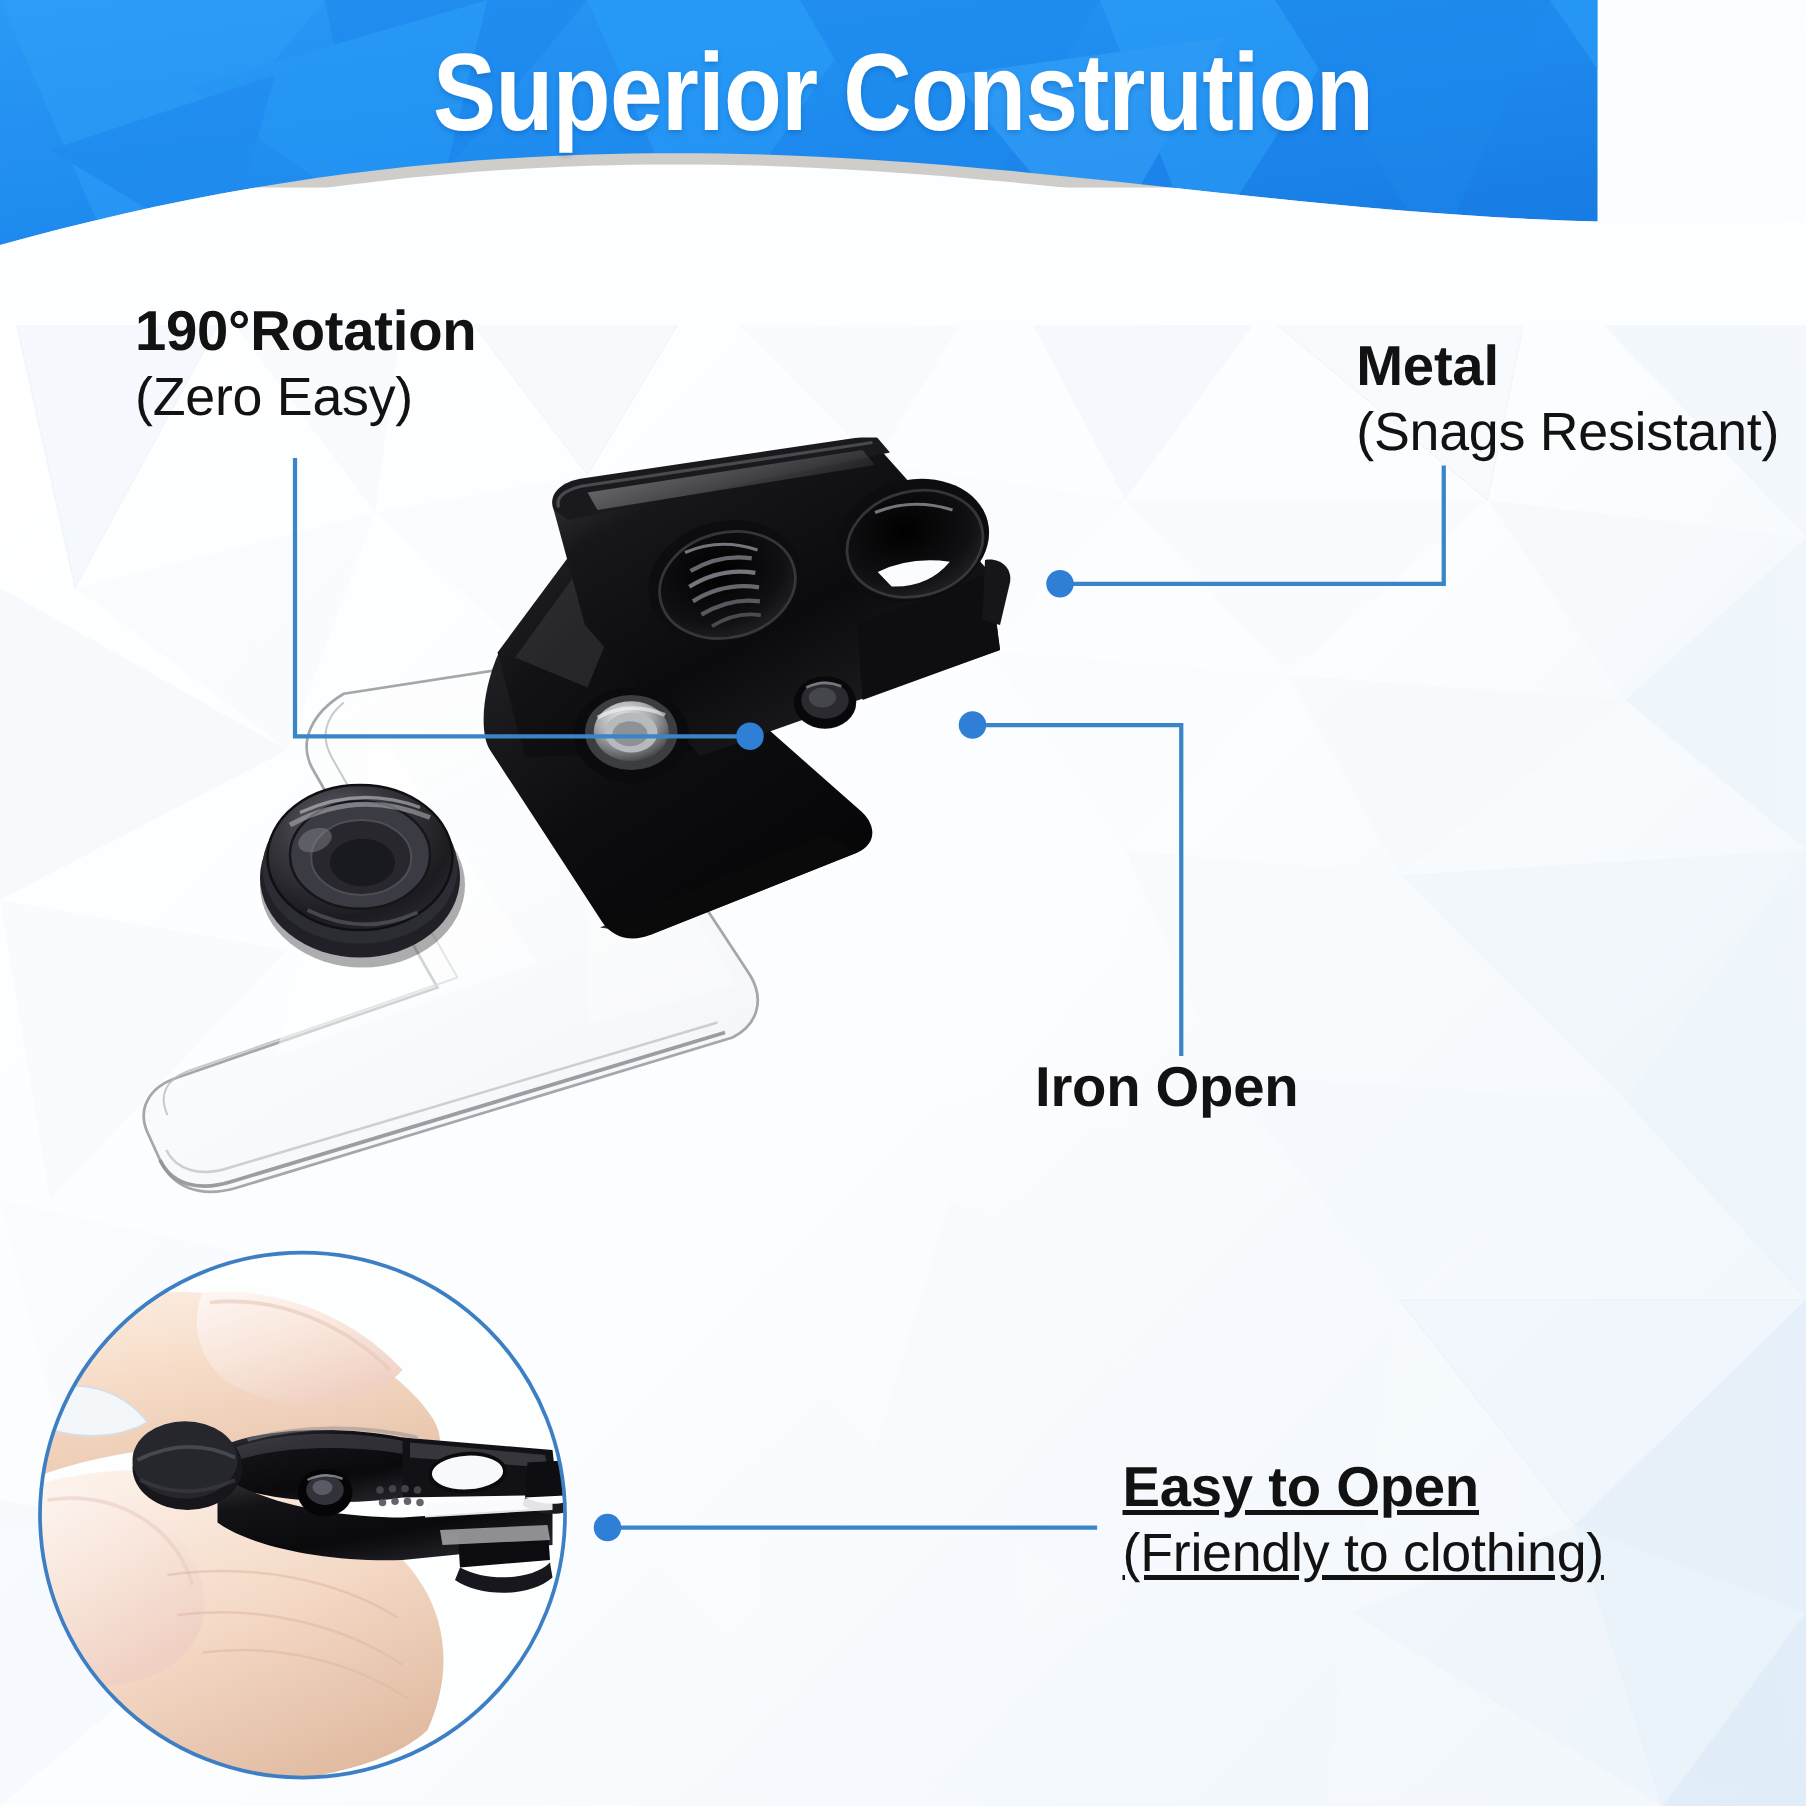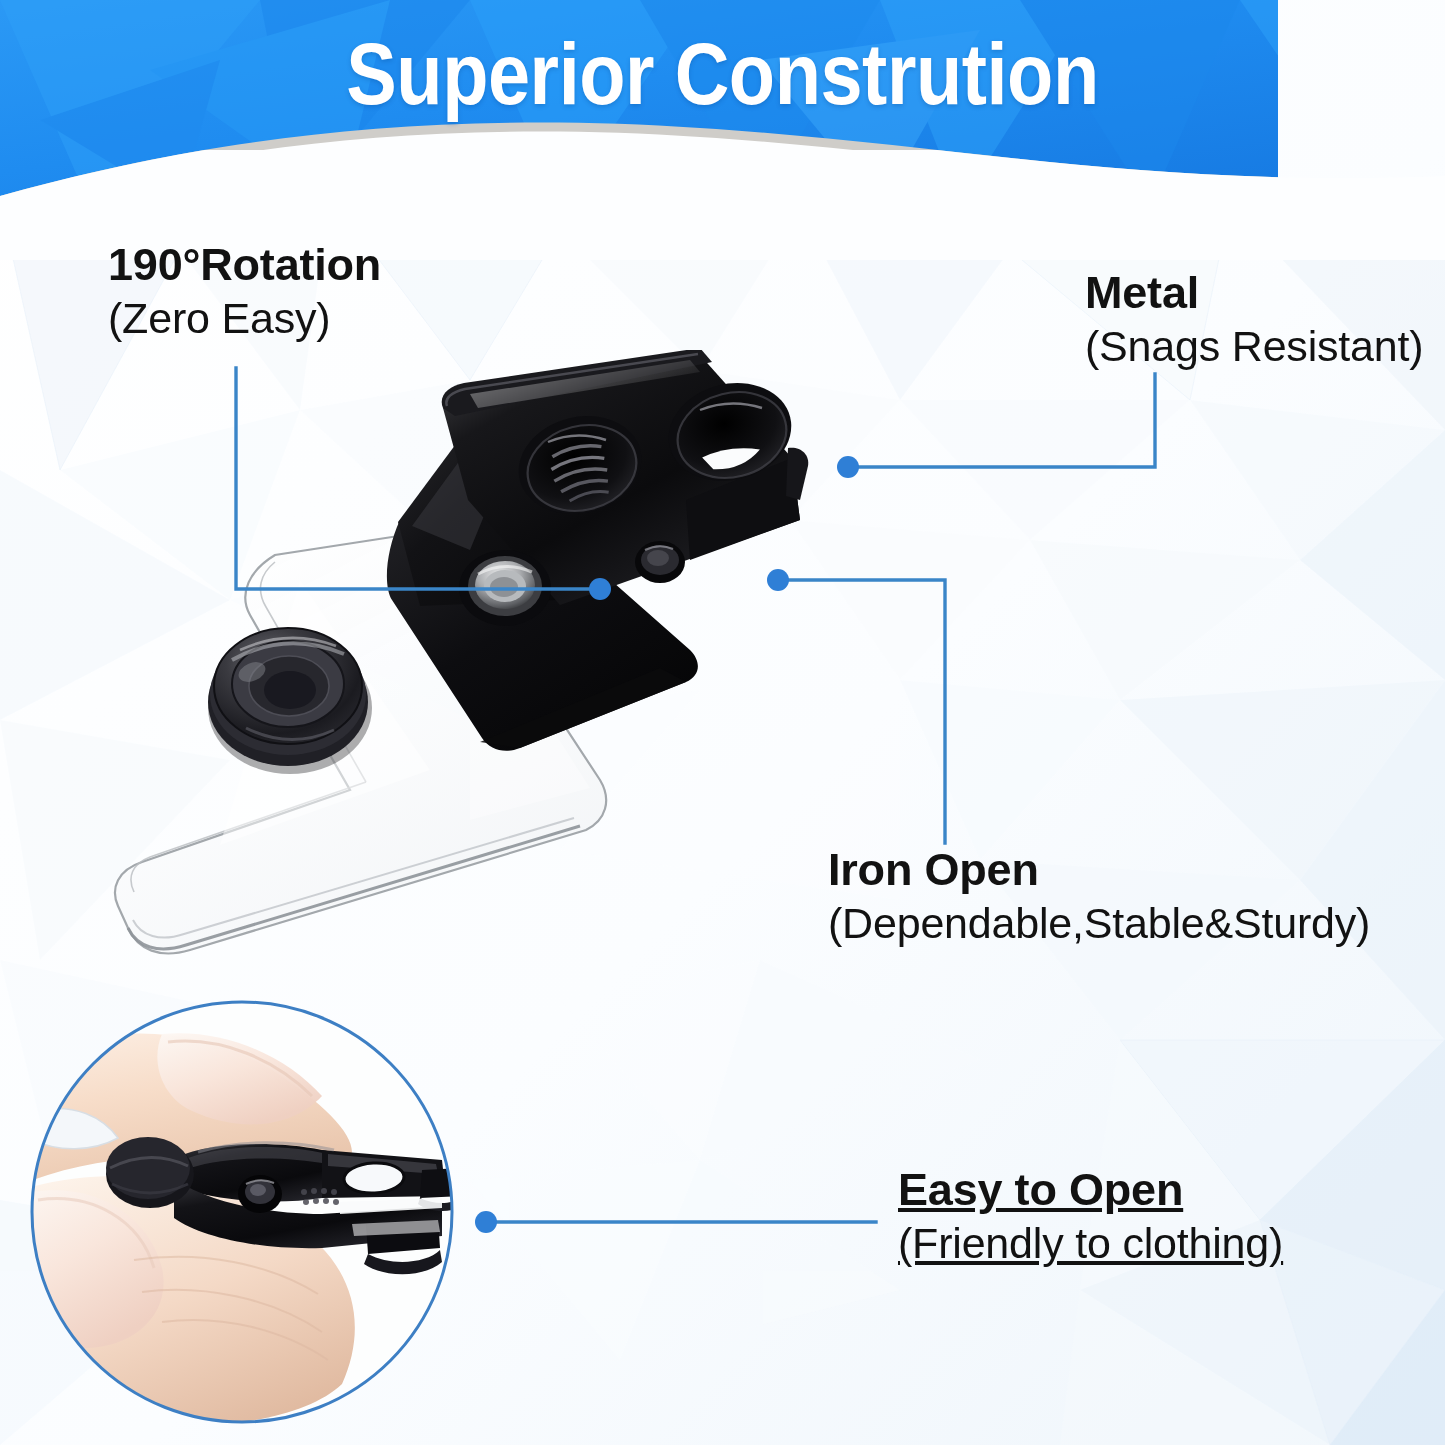--- a/index.html
+++ b/index.html
@@ -486,21 +486,20 @@
     <div class="sub">(Zero Easy)</div>
   </div>
 
   <div class="callout" id="co-metal">
     <div class="title">Metal</div>
     <div class="sub">(Snags Resistant)</div>
   </div>
 
   <div class="callout" id="co-iron">
     <div class="title">Iron Open</div>
-    <div class="sub">(Dependable,Stable&amp;Sturdy)</div>
   </div>
 
   <div class="callout" id="co-easy">
     <div class="title">Easy to Open</div>
     <div class="sub">(Friendly to clothing)</div>
   </div>
 
 </div>
 
 </body></html>

